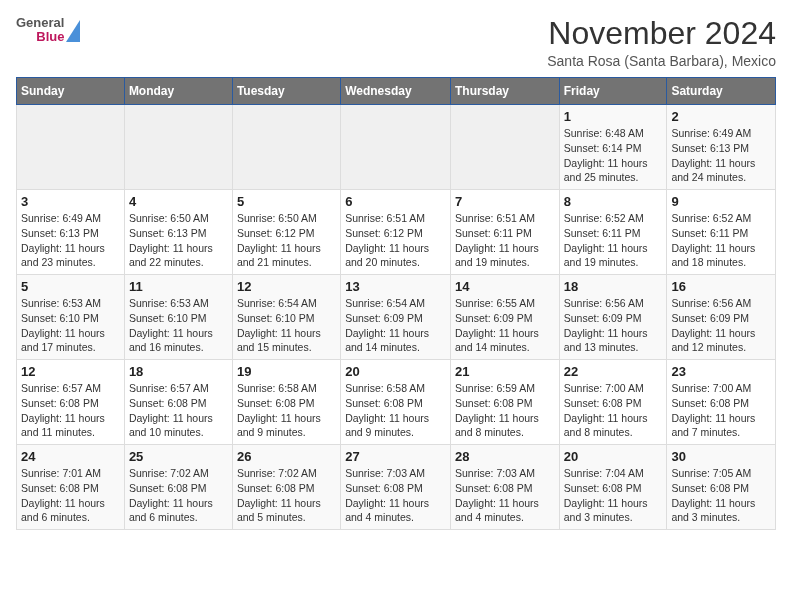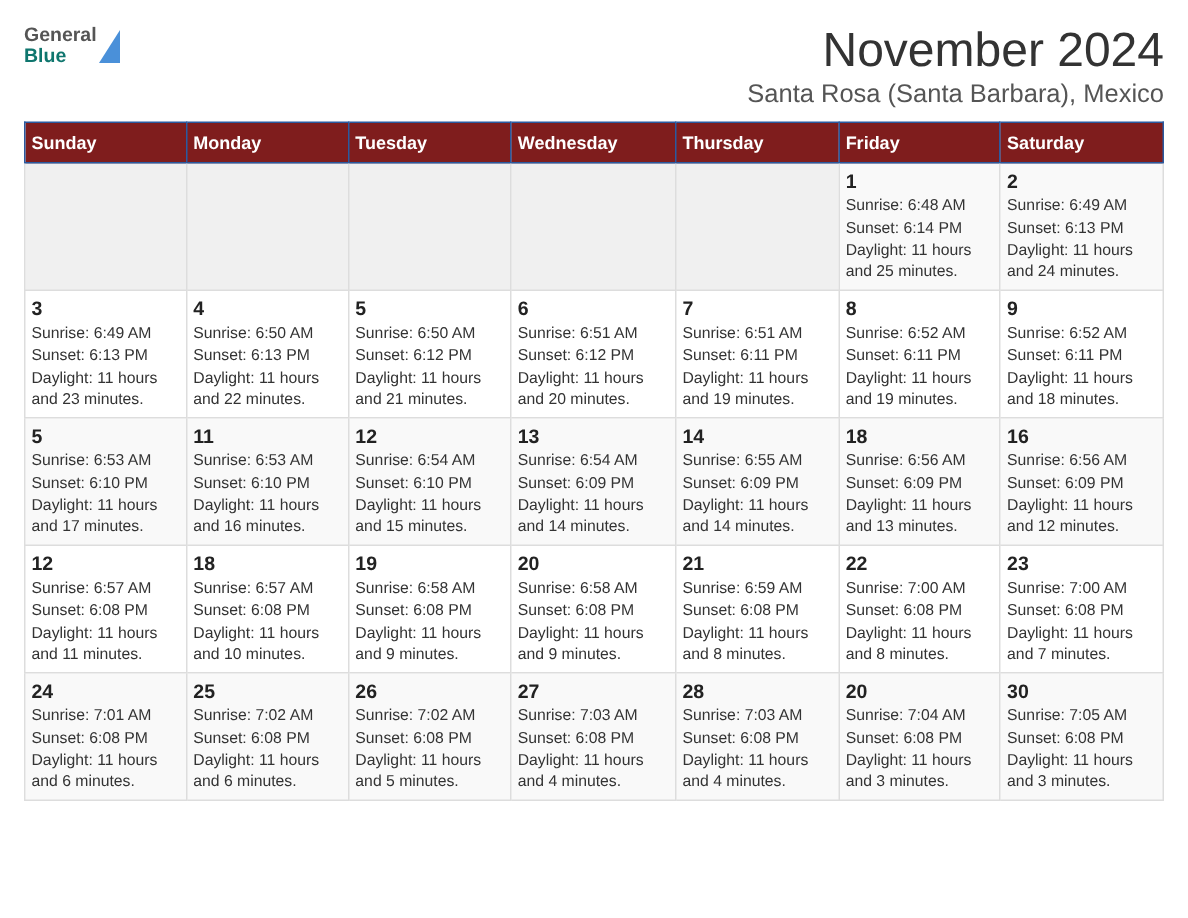--- a/index.html
+++ b/index.html
@@ -40,31 +40,31 @@
     .title-area {
       text-align: right;
     }
     .month-title {
       font-size: 32px;
       font-weight: normal;
       color: #333;
       line-height: 1.1;
     }
     .location-title {
-      font-size: 17px;
+      font-size: 14px;
       color: #555;
       margin-top: 2px;
     }
     .calendar {
       width: 100%;
       border-collapse: collapse;
       font-size: 11px;
     }
     .calendar thead th {
-      background-color: #7f1d1d;
+      background-color: #737373;
       color: #fff;
       padding: 6px 4px;
       text-align: left;
       font-size: 12px;
       font-weight: bold;
       border: 1px solid #2a5a9f;
     }
     .calendar tbody td {
       vertical-align: top;
       padding: 4px 4px;
@@ -92,24 +92,24 @@
       background: #f0f0f0 !important;
     }
     .week-row td { height: 85px; }
   </style>
 </head>
 <body>
 
 <div class="header-area">
   <div class="logo">
     <div style="display:flex;flex-direction:column;align-items:center;">
-      <div style="display:flex;align-items:center;gap:2px;">
+      <div style="display:flex;align-items:center;gap:2px;text-align:right;">
         <div class="logo-text">
           <span>General</span>
-          <span style="color:#0f766e;">Blue</span>
+          <span style="color:#be185d;">Blue</span>
         </div>
         <div class="logo-triangle"></div>
       </div>
     </div>
   </div>
   <div class="title-area">
     <div class="month-title">November 2024</div>
     <div class="location-title">Santa Rosa (Santa Barbara), Mexico</div>
   </div>
 </div>

